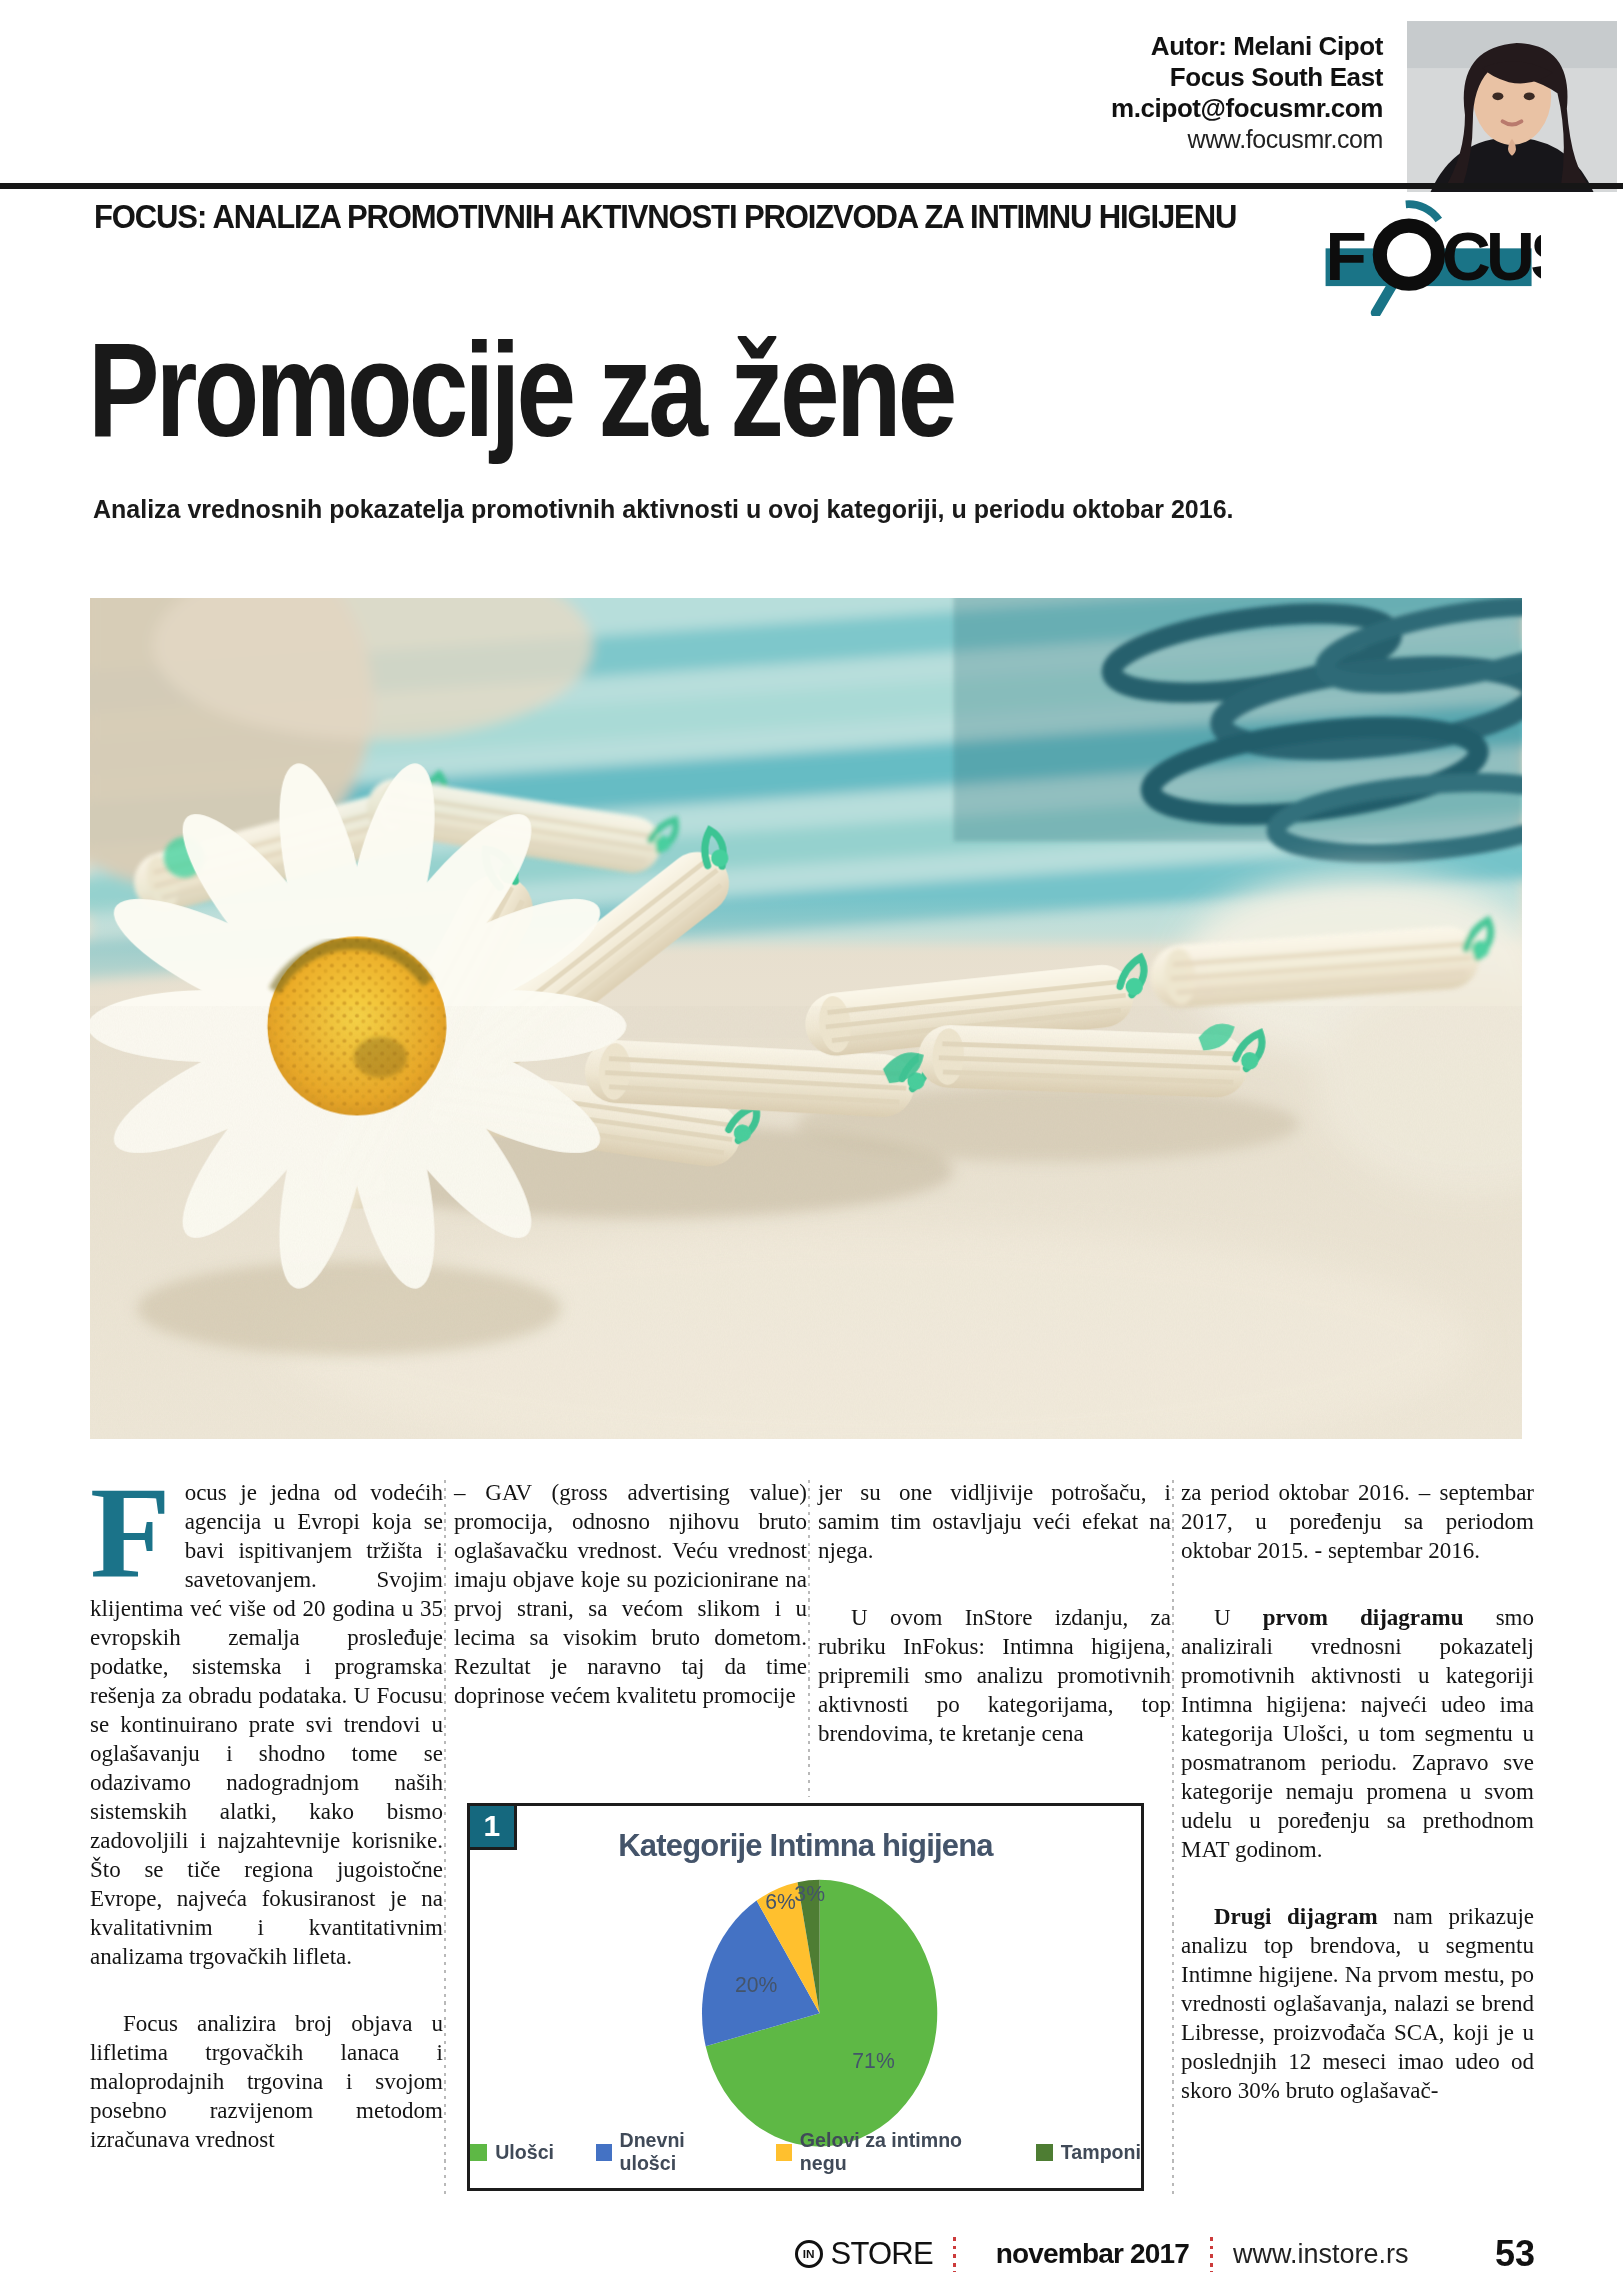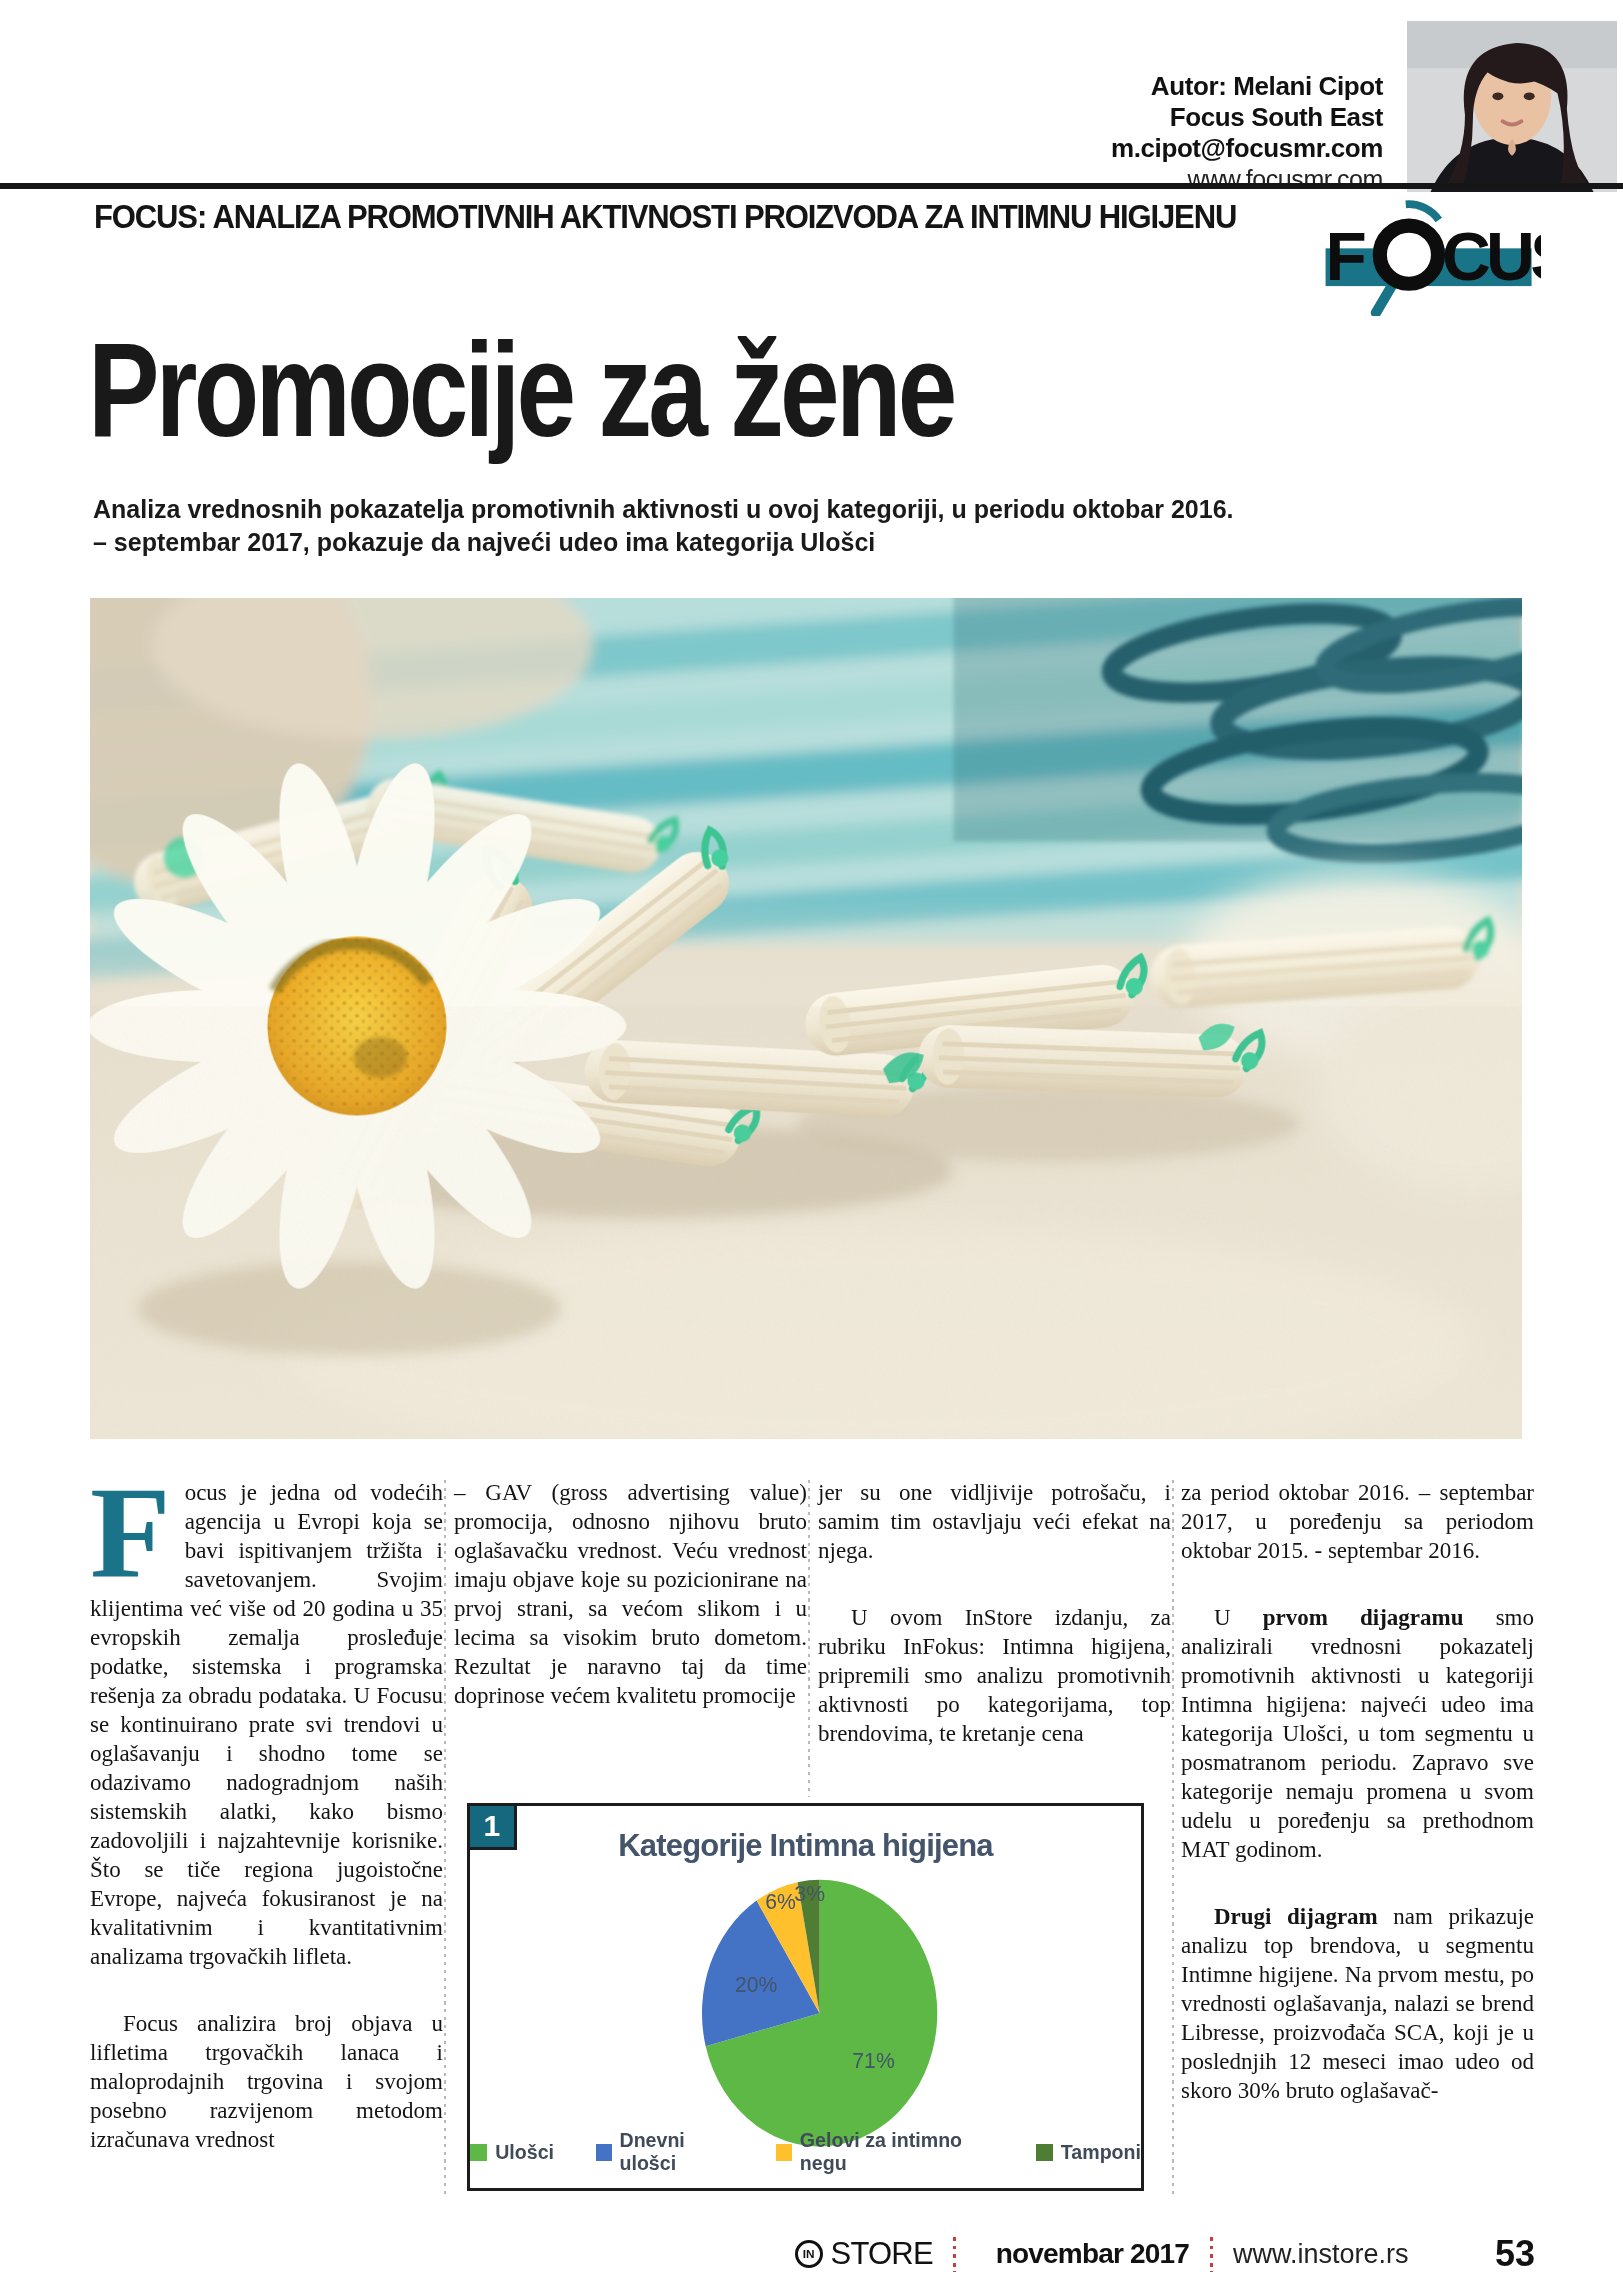--- a/index.html
+++ b/index.html
@@ -1,21 +1,21 @@
 <!DOCTYPE html>
 <html style="font-size:12.6px"><head>
 <meta charset="utf-8">
 <style>
   html,body{margin:0;padding:0;background:#888;}
   .page{position:relative;width:1623px;height:2295px;background:#ffffff;overflow:hidden;
         font-family:"Liberation Sans",sans-serif;color:#111;}
 
   
   .author-block{position:absolute;top:31px;right:240px;text-align:right;
-                font-weight:bold;font-size:26px;line-height:31px;letter-spacing:-0.4px;color:#111;margin-top:40px;}
+                font-weight:bold;font-size:26px;line-height:31px;letter-spacing:-0.4px;color:#111;}
   .author-block .plain{font-weight:normal;font-size:25px;color:#222;}
   .author-photo{position:absolute;top:21px;left:1407px;width:210px;height:171px;overflow:hidden;background:#d3d5d6;}
   .top-rule{position:absolute;top:183px;left:0;width:1623px;height:5.5px;background:#161616;}
   .kicker{position:absolute;top:198px;left:94px;font-weight:bold;font-size:33px;letter-spacing:-1.2px;
           transform:scaleX(0.94);transform-origin:left top;white-space:nowrap;color:#151515;}
   .focus-logo{position:absolute;top:198px;left:1324px;width:217px;height:118px;}
 
   .headline{position:absolute;top:320px;left:88px;font-weight:800;font-size:134px;line-height:1.05;
             letter-spacing:-4.7px;transform:scaleX(0.80);transform-origin:left top;white-space:nowrap;color:#191919;}
   .dek{position:absolute;top:493px;left:93px;width:1335px;font-weight:bold;font-size:25px;line-height:33px;color:#1a1a1a;}
@@ -103,21 +103,20 @@
       <text x="2" y="104" font-family="Liberation Sans, sans-serif" font-weight="bold" font-size="86" letter-spacing="-4" fill="#0d0d0d">F</text>
       <circle cx="108" cy="72" r="37" fill="#ffffff" stroke="#0d0d0d" stroke-width="18"></circle>
       <text x="150" y="104" font-family="Liberation Sans, sans-serif" font-weight="bold" font-size="86" letter-spacing="-6" fill="#0d0d0d">CUS</text>
     </svg>
   </div>
 
   <div class="headline">Promocije za žene</div>
 
   <div class="dek">
     <div>Analiza vrednosnih pokazatelja promotivnih aktivnosti u ovoj kategoriji, u periodu oktobar 2016.</div>
-    <div>– septembar 2017, pokazuje da najveći udeo ima kategorija Ulošci</div>
   </div>
 
   <div class="hero">
     <svg width="1432" height="841" viewBox="0 0 1824 1071">
       <defs>
         <linearGradient id="towelG" x1="0" y1="0" x2="0" y2="1">
           <stop offset="0" stop-color="#ded5c2"></stop>
             <stop offset="0.5" stop-color="#e9e1d0"></stop>
             <stop offset="1" stop-color="#efe8d8"></stop>
         </linearGradient>

